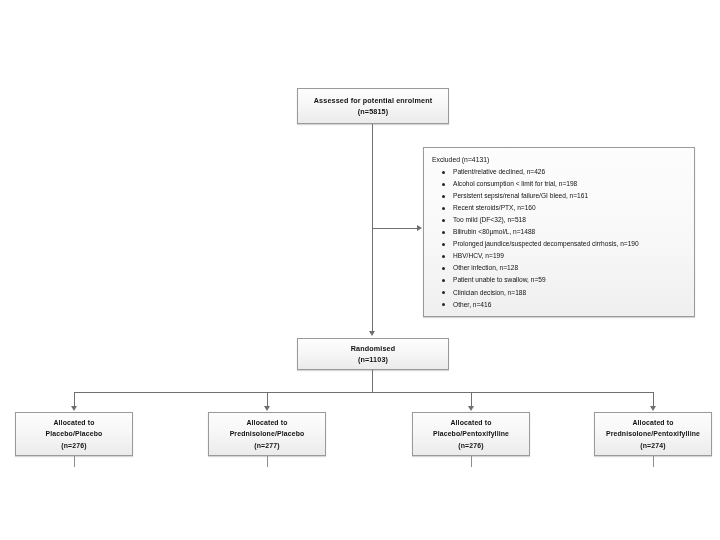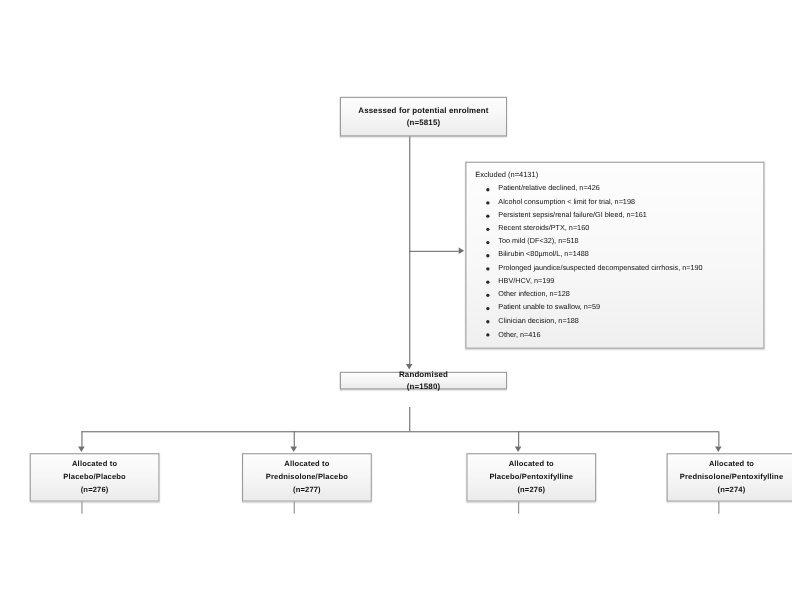--- a/index.html
+++ b/index.html
@@ -30,41 +30,40 @@
     display: flex;
     flex-direction: column;
     align-items: center;
     justify-content: center;
     text-align: center;
     font-weight: bold;
     font-size: 7.2px;
     line-height: 1.55;
     color: #111111;
     letter-spacing: 0.02em;
-    margin-left: 12px;
   }
   .node .line {
     display: block;
     white-space: nowrap;
   }
 
   
   #node-assessed {
     left: 297px;
     top: 88px;
     width: 152px;
     height: 36px;
   }
 
   
   #node-randomised {
     left: 297px;
     top: 338px;
     width: 152px;
-    height: 16px;
+    height: 32px;
   }
 
   
   .alloc {
     top: 412px;
     width: 118px;
     height: 44px;
     font-size: 6.9px;
     line-height: 1.62;
   }
@@ -184,21 +183,21 @@
       <li>HBV/HCV, n=199</li>
       <li>Other infection, n=128</li>
       <li>Patient unable to swallow, n=59</li>
       <li>Clinician decision, n=188</li>
       <li>Other, n=416</li>
     </ul>
   </div>
 
   <div class="node" id="node-randomised">
     <span class="line">Randomised</span>
-    <span class="line">(n=1580)</span>
+    <span class="line">(n=1103)</span>
   </div>
 
   <div class="conn vline" style="left:372px; top:370px; height:22px;"></div>
 
   <div class="conn hline" style="left:74px; top:392px; width:579px;"></div>
 
   <div class="conn vline" style="left:74px; top:392px; height:14px;"></div>
   <div class="arrow-down" style="left:71px; top:406px;"></div>
 
   <div class="conn vline" style="left:267px; top:392px; height:14px;"></div>

